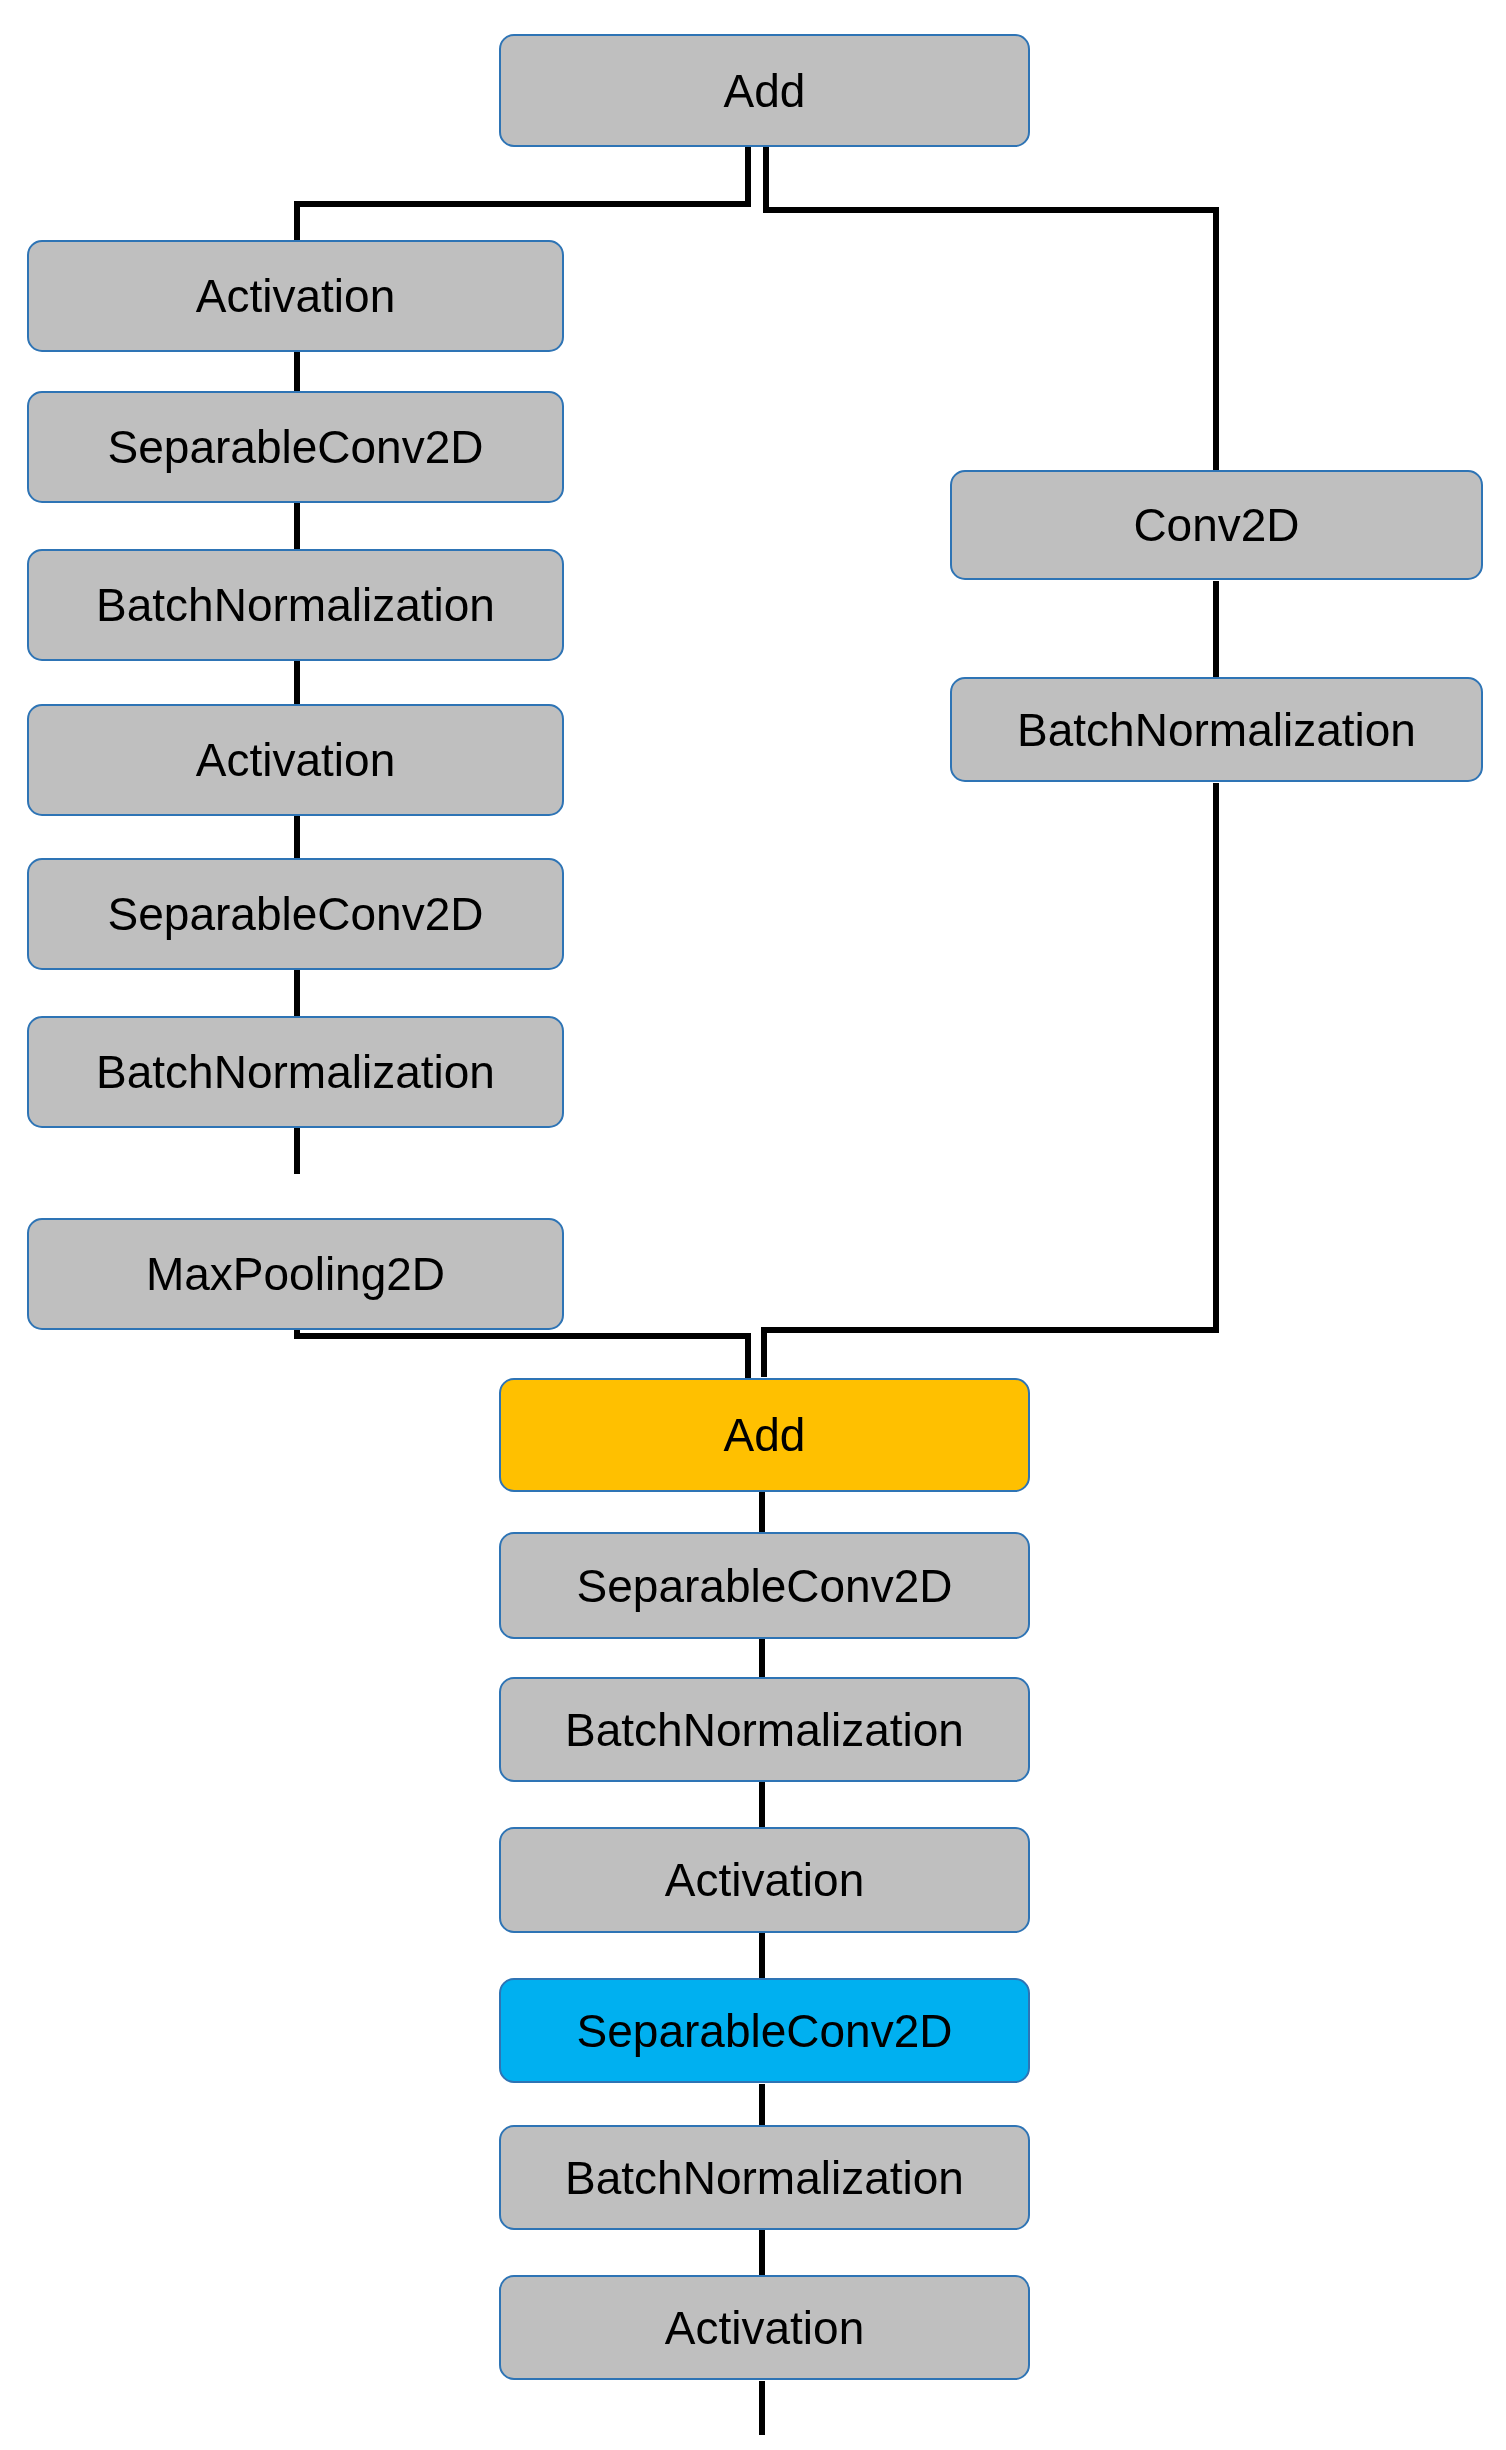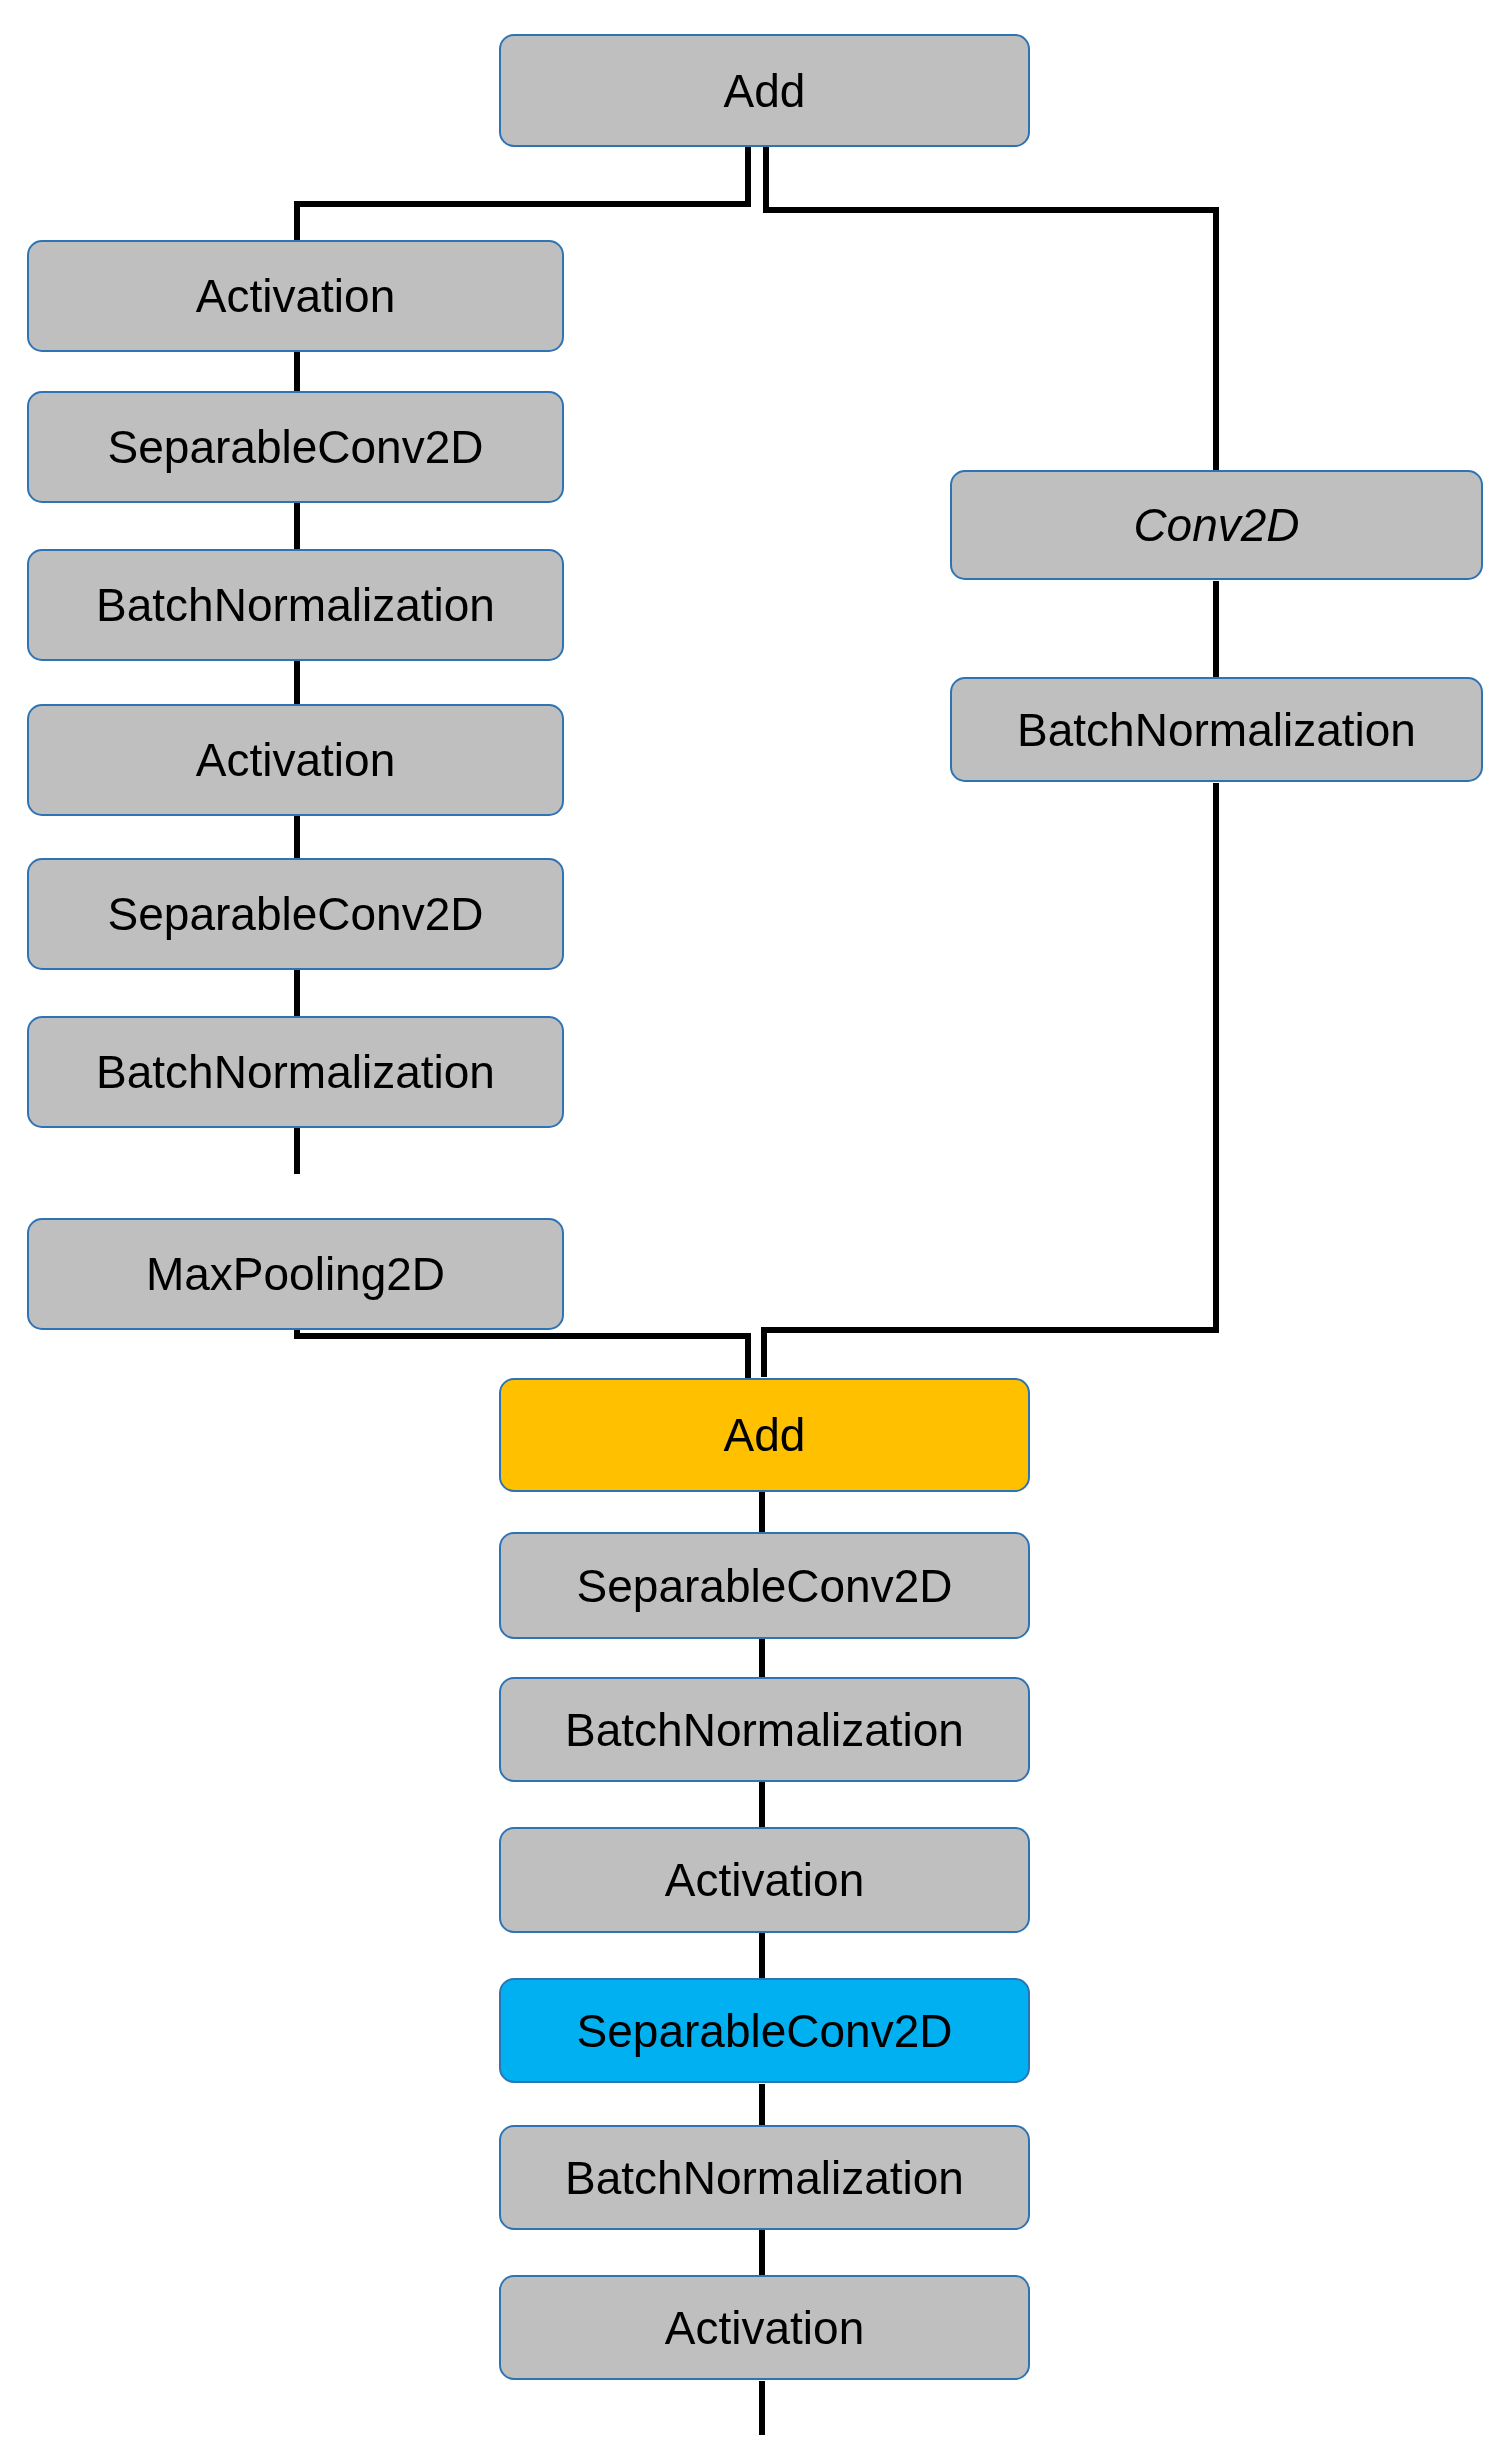--- a/index.html
+++ b/index.html
@@ -73,21 +73,21 @@
   <div class="node" style="left:499px;  top:34px;   width:531px; height:113px;">Add</div>
 
   <div class="node" style="left:27px;   top:240px;  width:537px; height:112px;">Activation</div>
   <div class="node" style="left:27px;   top:391px;  width:537px; height:112px;">SeparableConv2D</div>
   <div class="node" style="left:27px;   top:549px;  width:537px; height:112px;">BatchNormalization</div>
   <div class="node" style="left:27px;   top:704px;  width:537px; height:112px;">Activation</div>
   <div class="node" style="left:27px;   top:858px; width:537px; height:112px;">SeparableConv2D</div>
   <div class="node" style="left:27px;   top:1016px; width:537px; height:112px;">BatchNormalization</div>
   <div class="node" style="left:27px;   top:1218px; width:537px; height:112px;">MaxPooling2D</div>
 
-  <div class="node" style="left:950px; top:470px;  width:533px; height:110px;font-style:italic;">Conv2D</div>
+  <div class="node" style="left:950px; top:470px;  width:533px; height:110px;">Conv2D</div>
   <div class="node" style="left:950px; top:677px;  width:533px; height:105px;">BatchNormalization</div>
 
   <div class="node node--highlight" style="left:499px;  top:1378px; width:531px; height:114px;">Add</div>
   <div class="node" style="left:499px;  top:1532px; width:531px; height:107px;">SeparableConv2D</div>
   <div class="node" style="left:499px;  top:1677px; width:531px; height:105px;">BatchNormalization</div>
   <div class="node" style="left:499px;  top:1827px; width:531px; height:106px;">Activation</div>
   <div class="node node--accent" style="left:499px;  top:1978px; width:531px; height:105px;">SeparableConv2D</div>
   <div class="node" style="left:499px;  top:2125px; width:531px; height:105px;">BatchNormalization</div>
   <div class="node" style="left:499px;  top:2275px; width:531px; height:105px;">Activation</div>
 

